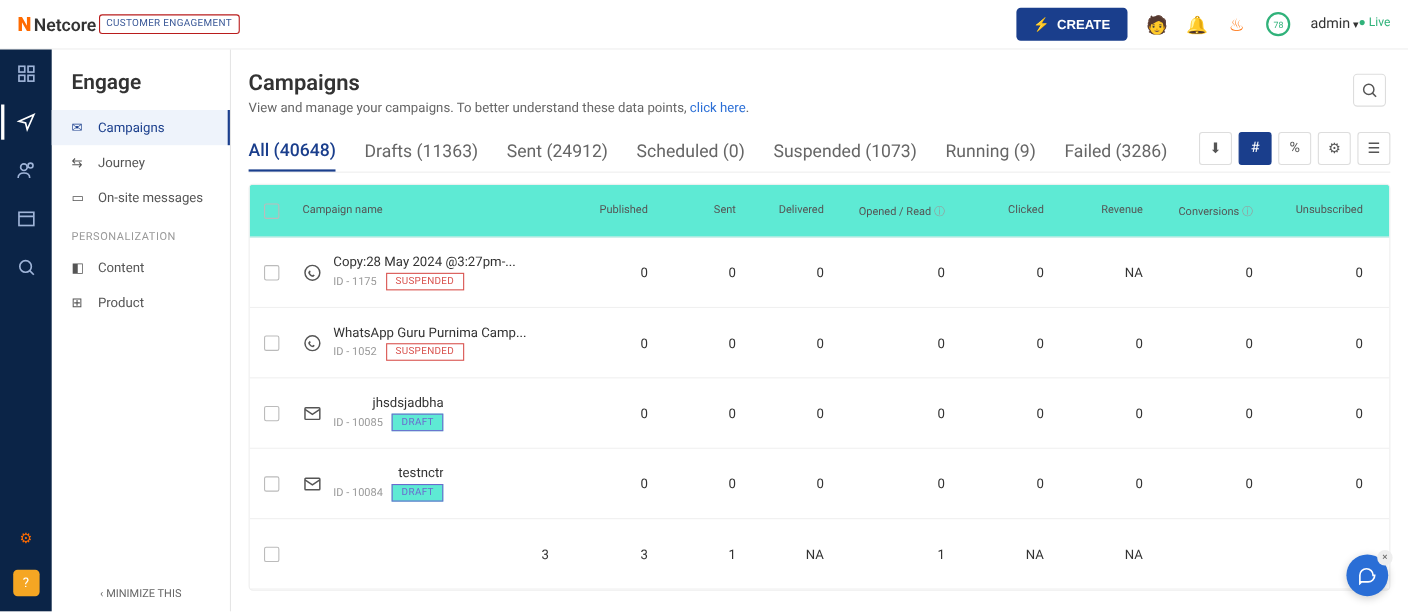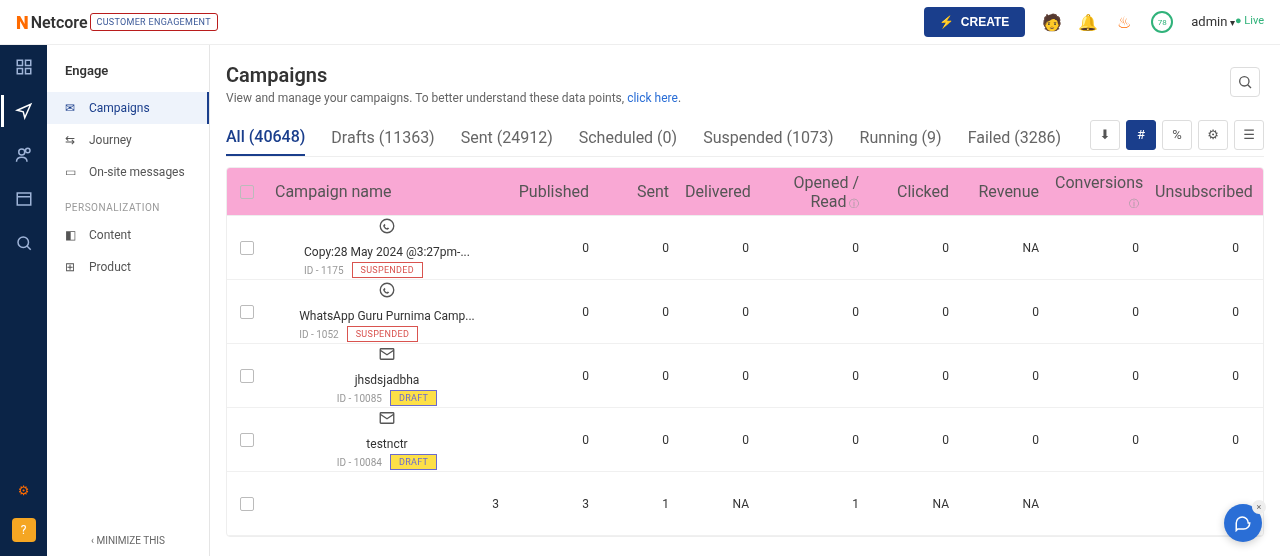--- a/index.html
+++ b/index.html
@@ -23,21 +23,21 @@
 
 .rail { position: absolute; top: 45px; left: 0; width: 47px; height: 511px; background: #0b2447; display: flex; flex-direction: column; align-items: center; padding-top: 12px; gap: 24px; }
 .rail-ico { width: 20px; height: 20px; color: #9fb4d8; cursor: pointer; display: flex; align-items: center; justify-content: center; }
 .rail-ico.active { color: #fff; position: relative; }
 .rail-ico.active::before { content: ""; position: absolute; left: -13px; top: -6px; width: 3px; height: 32px; background: #fff; }
 .rail-bottom { margin-top: auto; margin-bottom: 14px; display: flex; flex-direction: column; gap: 18px; align-items: center; }
 .rail-help { width: 24px; height: 24px; background: #f5a623; border-radius: 4px; display: flex; align-items: center; justify-content: center; color: #fff; font-size: 12px; }
 
 
 .sidebar { position: absolute; top: 45px; left: 47px; width: 163px; height: 511px; border-right: 1px solid #e5e5e5; padding: 18px 0; }
-.sidebar h2 { font-size: 13px; font-weight: 600; padding: 0 18px 14px; }
+.sidebar h2 { font-size: 19px; font-weight: 600; padding: 0 18px 14px; }
 .side-item { display: flex; align-items: center; gap: 10px; padding: 9px 18px; font-size: 12px; color: #555; cursor: pointer; }
 .side-item.active { background: #eef3fb; color: #1a3e8c; border-right: 2px solid #1a3e8c; }
 .side-ico { width: 14px; height: 14px; display: inline-flex; }
 .side-section { font-size: 10px; color: #999; letter-spacing: 0.5px; padding: 14px 18px 6px; }
 .minimize { position: absolute; bottom: 10px; left: 0; right: 0; text-align: center; font-size: 10px; color: #666; cursor: pointer; }
 
 
 .main { position: absolute; top: 45px; left: 210px; right: 0; height: 511px; padding: 18px 16px 0; overflow: hidden; }
 .page-title { font-size: 20px; font-weight: 600; }
 .page-sub { font-size: 12px; color: #666; margin: 4px 0 14px; }
@@ -46,36 +46,36 @@
 
 .tabs-row { display: flex; align-items: center; border-bottom: 1px solid #eee; }
 .tab { padding: 8px 0; margin-right: 26px; font-size: 16px; color: #666; cursor: pointer; }
 .tab.active { color: #1a3e8c; border-bottom: 2px solid #1a3e8c; font-weight: 500; }
 .tab-actions { margin-left: auto; display: flex; gap: 6px; padding-bottom: 6px; }
 .ta-btn { width: 30px; height: 30px; border: 1px solid #ddd; border-radius: 3px; display: flex; align-items: center; justify-content: center; cursor: pointer; font-size: 13px; color: #555; background: #fff; }
 .ta-btn.primary { background: #1a3e8c; color: #fff; border-color: #1a3e8c; }
 
 .table { margin-top: 10px; border: 1px solid #eee; border-radius: 4px; overflow: hidden; }
 .thead, .trow { display: grid; grid-template-columns: 40px 240px 90px 80px 80px 110px 90px 90px 100px 100px; align-items: center; }
-.thead { background: #f9a8d4; height: 48px; font-size: 16px; color: #555; border-bottom: 1px solid #eee; }
+.thead { background: #5eead4; height: 48px; font-size: 10px; color: #555; border-bottom: 1px solid #eee; }
 .thead > div, .trow > div { padding: 0 8px; }
 .th-name { text-align: left; }
 .th-num { text-align: right; }
 .th-info::after { content: " ⓘ"; font-size: 10px; color: #999; }
 .trow { height: 64px; border-bottom: 1px solid #f0f0f0; font-size: 12px; }
 .cb { width: 14px; height: 14px; border: 1px solid #bbb; border-radius: 2px; margin: 0 auto; cursor: pointer; }
-.cname-cell { display: flex; align-items: center; gap: 10px; text-align: center; flex-direction: column; }
+.cname-cell { display: flex; align-items: center; gap: 10px; text-align: right; }
 .chan-ico { width: 18px; height: 18px; color: #777; flex-shrink: 0; }
 .cname-block { display: flex; flex-direction: column; gap: 3px; min-width: 0; }
 .cname { font-size: 12px; color: #333; white-space: nowrap; overflow: hidden; text-overflow: ellipsis; max-width: 180px; }
 .cid-row { display: flex; align-items: center; gap: 8px; }
 .cid { font-size: 10px; color: #999; }
 .status-chip { font-size: 9px; padding: 2px 8px; border: 1px solid; letter-spacing: 0.3px; }
 .st-suspended { color: #d9534f; border-color: #d9534f; background: #fff; }
-.st-draft { color: #6b6bce; border-color: #6b6bce; background: #fde047; }
+.st-draft { color: #6b6bce; border-color: #6b6bce; background: #5eead4; }
 .st-sent { color: #30b27a; border-color: #30b27a; background: #fff; }
 .num { text-align: right; color: #333; }
 
 
 .chat-fab { position: absolute; bottom: 14px; right: 18px; width: 38px; height: 38px; background: #2a6ed6; border-radius: 50%; display: flex; align-items: center; justify-content: center; color: #fff; cursor: pointer; box-shadow: 0 2px 8px rgba(0,0,0,0.2); }
 .chat-close { position: absolute; top: -4px; right: -4px; width: 14px; height: 14px; background: #eee; border-radius: 50%; font-size: 9px; color: #666; display: flex; align-items: center; justify-content: center; }
 </style>
 </head>
 <body>
 

